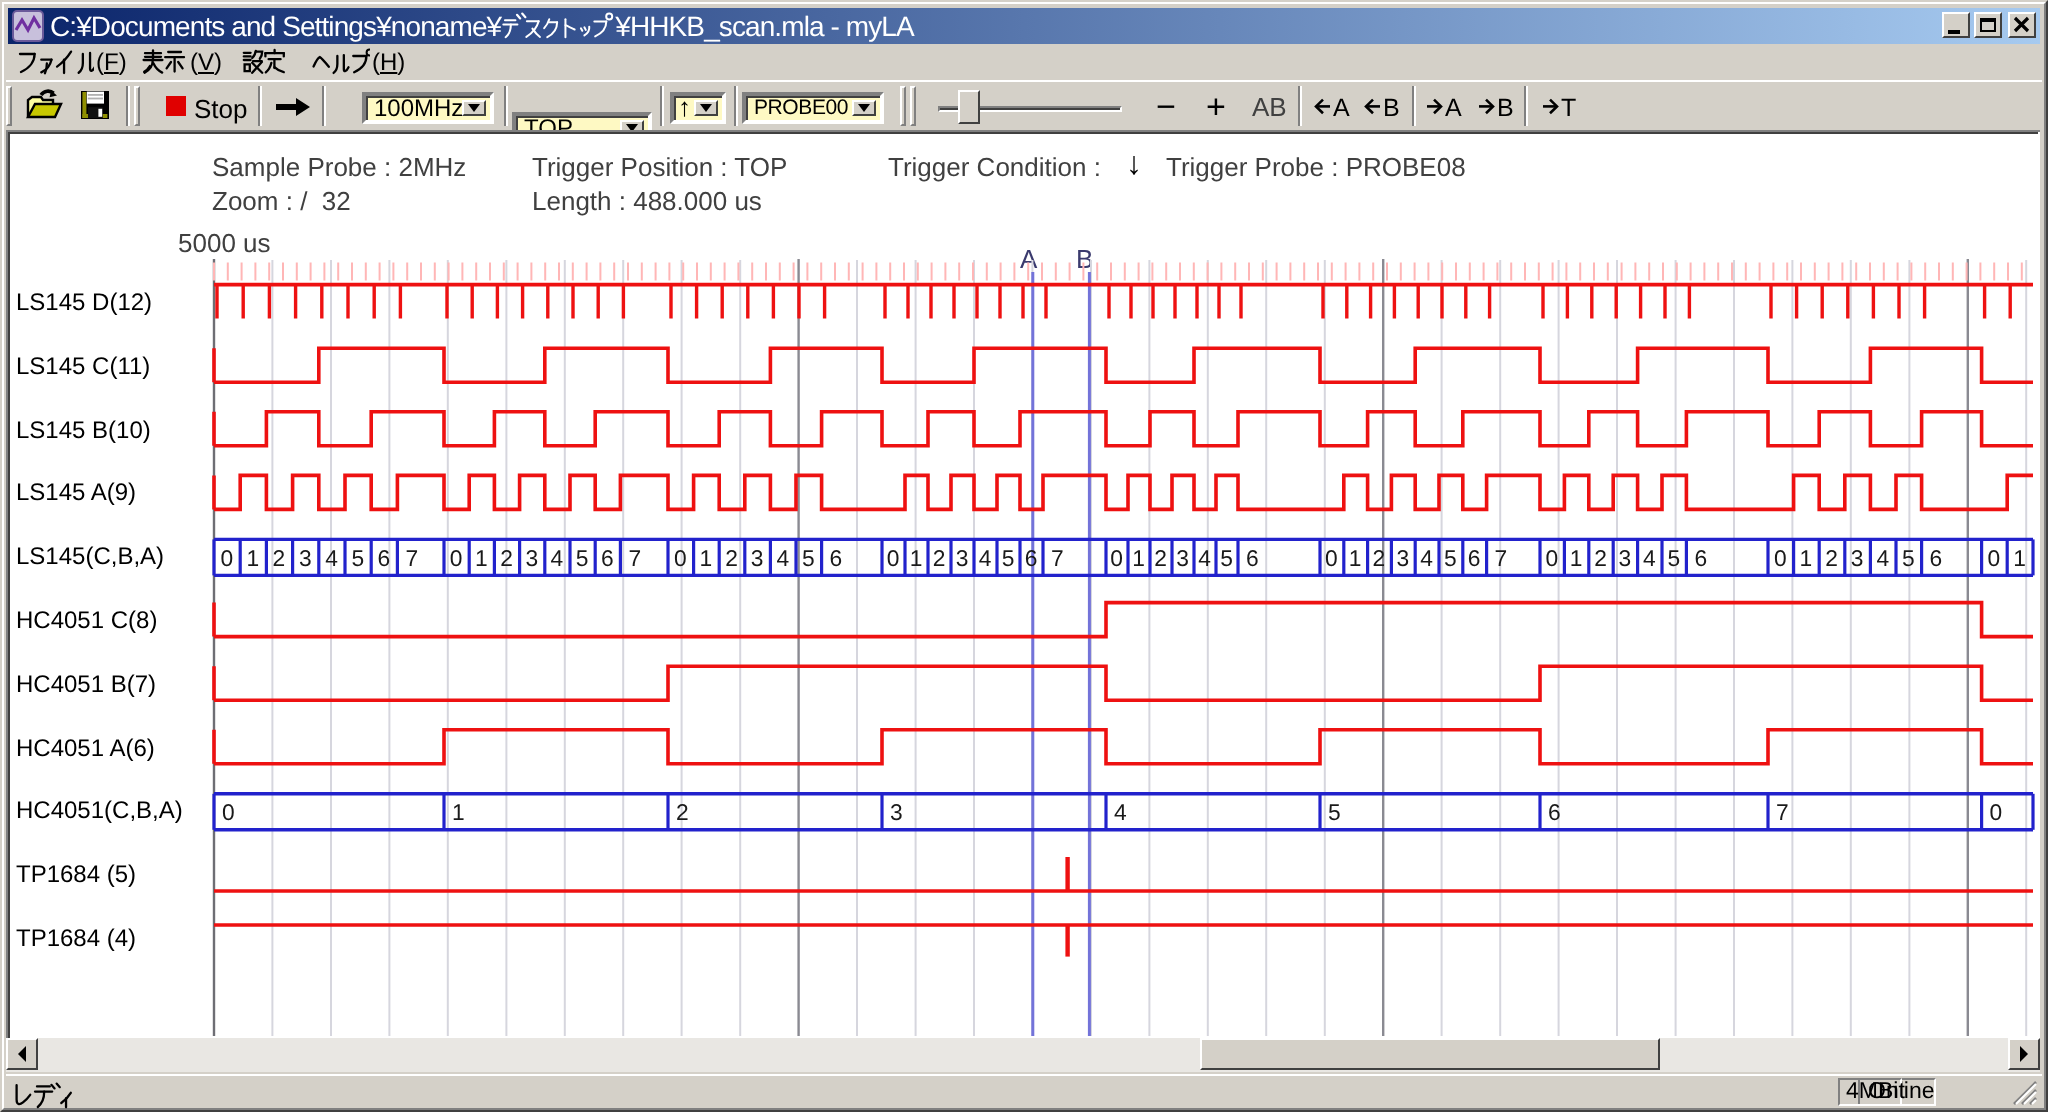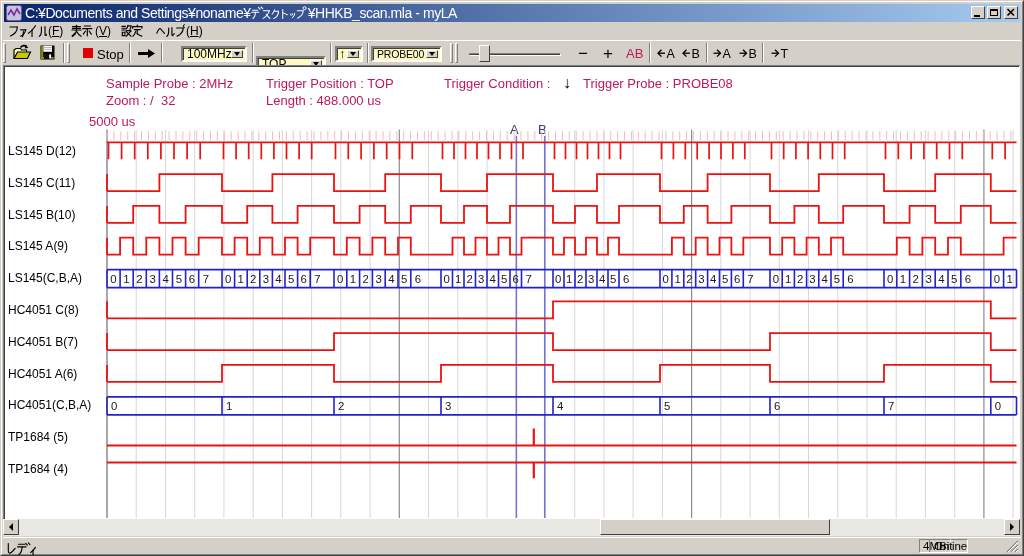--- a/index.html
+++ b/index.html
@@ -1,18 +1,18 @@
 <!DOCTYPE html>
 <html><head><meta charset="utf-8"><style>
 * { margin:0; padding:0; box-sizing:border-box; }
 body { width:1024px; height:556px; overflow:hidden; font-family:"Liberation Sans",sans-serif;
        background:#d4d0c8; position:relative; }
 .abs { position:absolute; }
 .t12 { font-size:12px; color:#000; }
-.t13 { font-size:13px; color:#be185d; }
+.t13 { font-size:13px; color:#404040; }
 .raised { border-top:1px solid #fff; border-left:1px solid #fff; border-right:1px solid #404040; border-bottom:1px solid #404040; background:#d4d0c8; }
 .sunken2 { border-top:1.5px solid #808080; border-left:1.5px solid #808080; border-right:1.5px solid #fff; border-bottom:1.5px solid #fff; }
 .sep { width:2px; border-left:1px solid #808080; border-right:1px solid #fff; }
 .grip { width:3px; border:1px solid; border-color:#fff #808080 #808080 #fff; background:#d4d0c8; }
 .combo { background:#fef9c3; border:2px solid; border-color:#808080 #fff #fff #808080; box-shadow:inset 1px 1px 0 #404040; display:flex; align-items:center; }
 .combo span { font-size:12px; padding-left:4px; white-space:nowrap; flex:none; }
 .cbtn { position:absolute; right:2px; top:2px; bottom:2px; width:12px; background:#d4d0c8;
         border:1px solid; border-color:#fff #404040 #404040 #fff; display:flex; align-items:center; justify-content:center; }
 .cbtn:after { content:""; border:3.5px solid transparent; border-top:4px solid #000; margin-top:3.5px; }
 </style></head>

